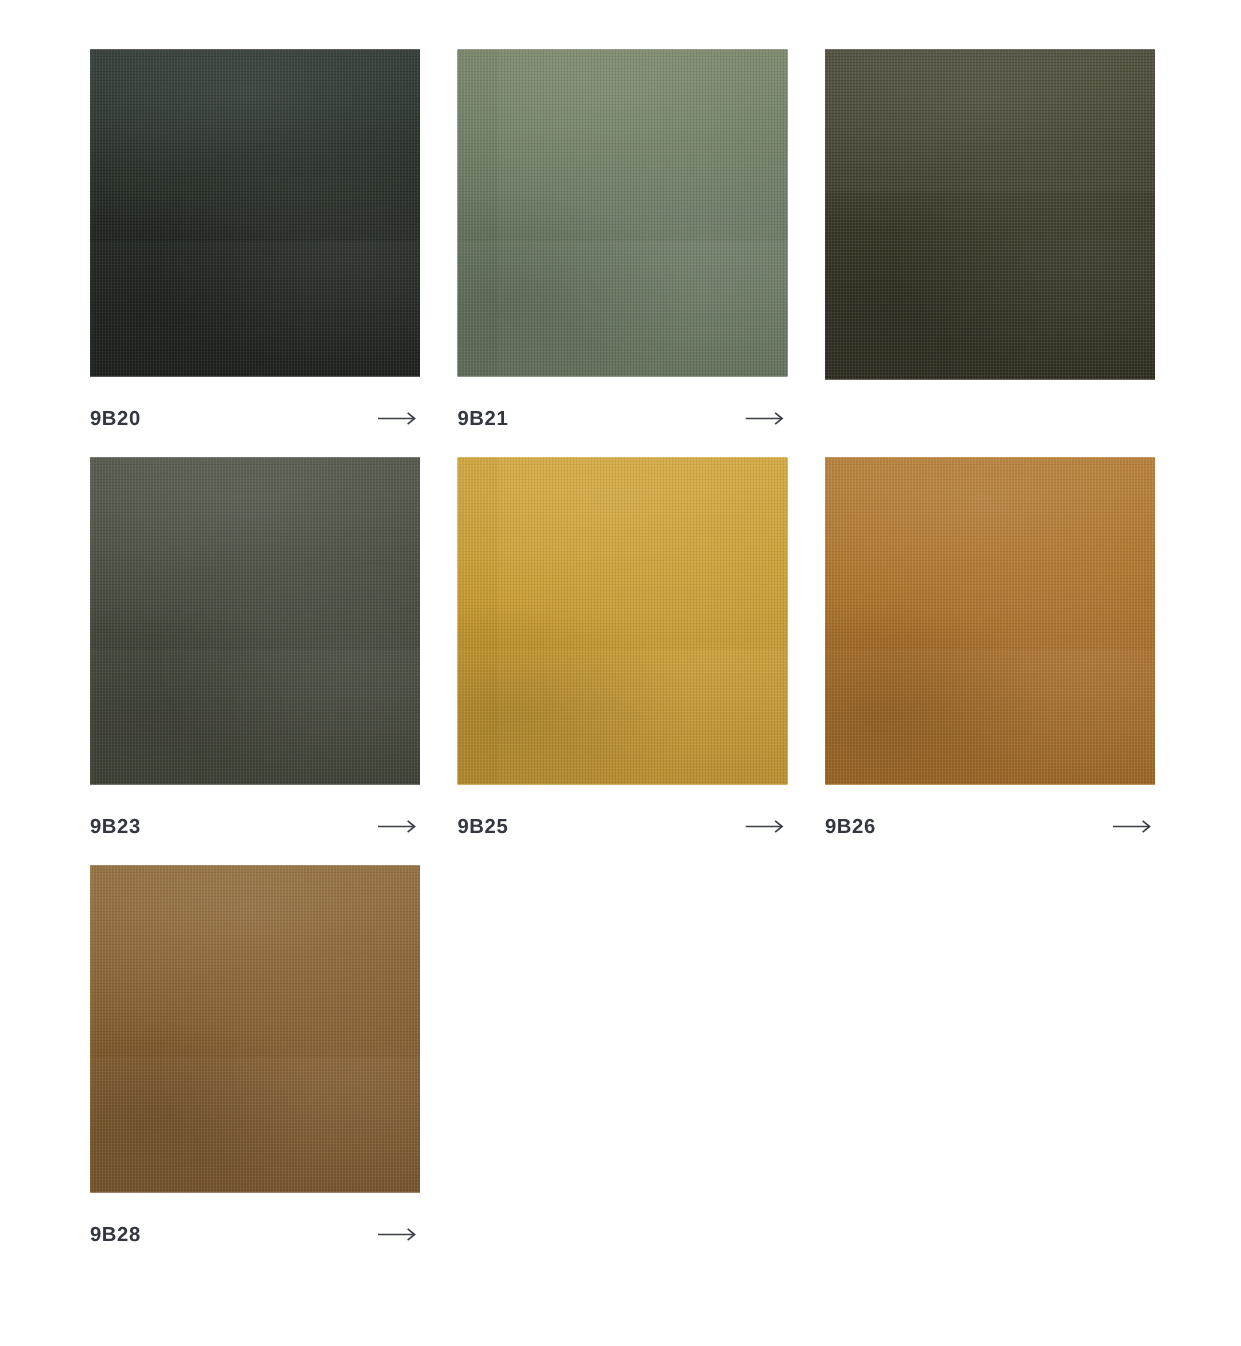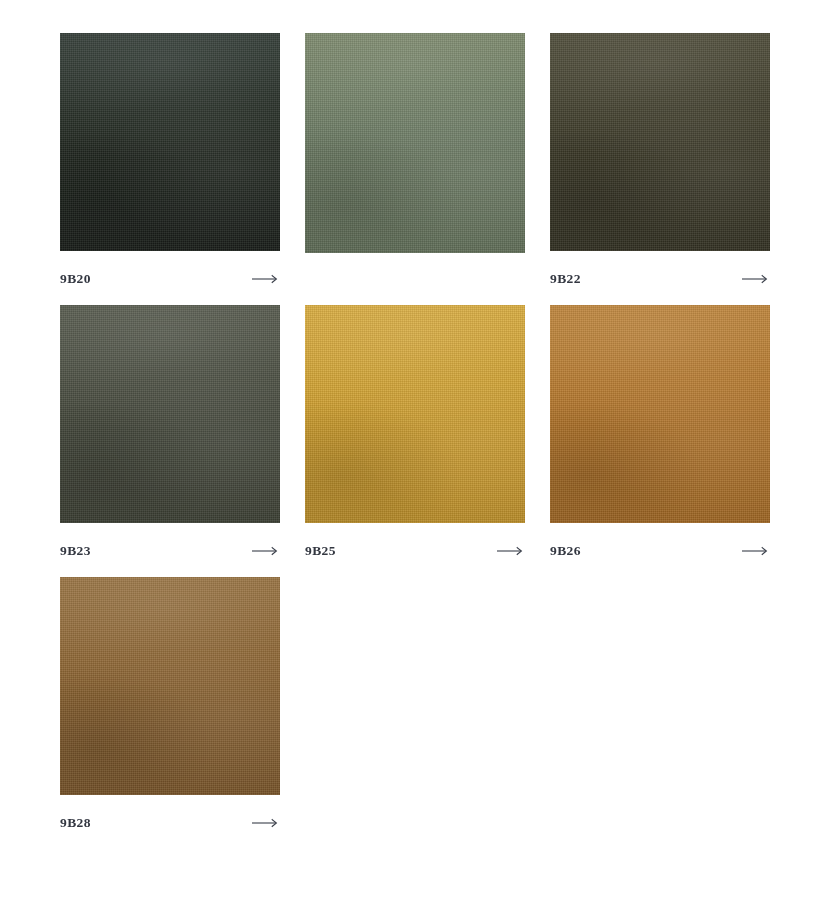--- a/index.html
+++ b/index.html
@@ -73,21 +73,21 @@
 
   .swatch-meta {
     display: flex;
     align-items: center;
     justify-content: space-between;
     height: 52px;
     padding-top: 2px;
   }
 
   .swatch-code {
-    font-family: Liberation Serif, serif;
+    font-family: Liberation Sans, sans-serif;
     font-size: 13.5px;
     font-weight: bold;
     letter-spacing: 0.4px;
     color: #333741;
     line-height: 1;
     white-space: nowrap;
   }
 
   .swatch-arrow {
     display: block;
@@ -115,35 +115,35 @@
             <path d="M20.2 1.6 L24.4 5 L20.2 8.4" stroke="#3a3f4a" stroke-width="1.1" fill="none" stroke-linecap="square" stroke-linejoin="miter"></path>
           </svg>
         </a>
       </div>
     </div>
     <div class="swatch-card">
       <div class="swatch-chip" style="background-color: rgb(108, 123, 100); background-image: linear-gradient(rgb(116, 130, 99) 0%, rgb(108, 123, 100) 46%, rgb(102, 117, 94) 100%);">
         <div class="weave"></div>
         <div class="sheen"></div>
       </div>
+      <div class="swatch-meta">
+        <span class="swatch-code">9B21</span>
+        <a class="swatch-arrow" role="button">
+          <svg width="26" height="10" viewBox="0 0 26 10" xmlns="http://www.w3.org/2000/svg">
+            <path d="M0 5 H24" stroke="#3a3f4a" stroke-width="1.1" fill="none"></path>
+            <path d="M20.2 1.6 L24.4 5 L20.2 8.4" stroke="#3a3f4a" stroke-width="1.1" fill="none" stroke-linecap="square" stroke-linejoin="miter"></path>
+          </svg>
+        </a>
+      </div>
     </div>
     <div class="swatch-card">
       <div class="swatch-chip" style="background-color: rgb(61, 59, 41); background-image: linear-gradient(rgb(66, 64, 44) 0%, rgb(61, 59, 41) 46%, rgb(54, 52, 37) 100%);">
         <div class="weave"></div>
         <div class="sheen"></div>
       </div>
-      <div class="swatch-meta">
-        <span class="swatch-code">9B22</span>
-        <a class="swatch-arrow" role="button">
-          <svg width="26" height="10" viewBox="0 0 26 10" xmlns="http://www.w3.org/2000/svg">
-            <path d="M0 5 H24" stroke="#3a3f4a" stroke-width="1.1" fill="none"></path>
-            <path d="M20.2 1.6 L24.4 5 L20.2 8.4" stroke="#3a3f4a" stroke-width="1.1" fill="none" stroke-linecap="square" stroke-linejoin="miter"></path>
-          </svg>
-        </a>
-      </div>
     </div>
     <div class="swatch-card">
       <div class="swatch-chip" style="background-color: rgb(71, 75, 62); background-image: linear-gradient(rgb(76, 80, 66) 0%, rgb(71, 75, 62) 46%, rgb(63, 67, 55) 100%);">
         <div class="weave"></div>
         <div class="sheen"></div>
       </div>
       <div class="swatch-meta">
         <span class="swatch-code">9B23</span>
         <a class="swatch-arrow" role="button">
           <svg width="26" height="10" viewBox="0 0 26 10" xmlns="http://www.w3.org/2000/svg">

